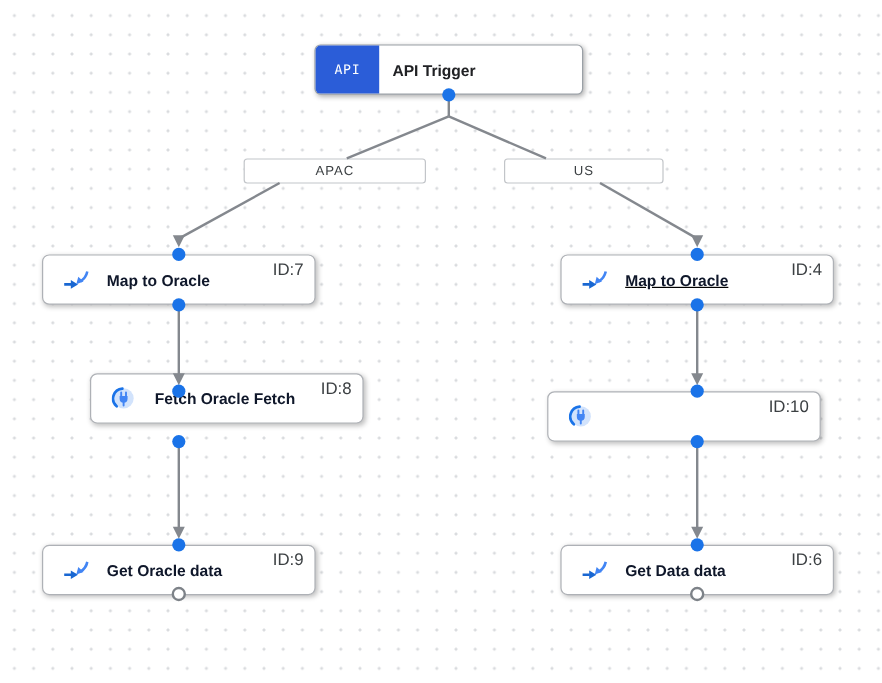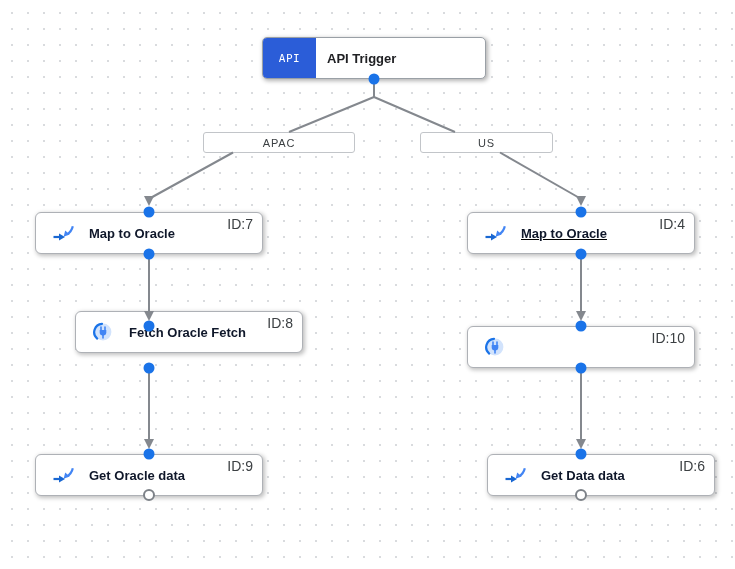--- a/index.html
+++ b/index.html
@@ -90,22 +90,22 @@
     box-shadow: 1.5px 1.5px 4px rgba(0,0,0,0.25);
     display: flex;
     align-items: center;
     padding-left: 16px;
     z-index: 2;
   }
   .pos-l1 { left: 35px;  top: 212px; }
   .pos-l2 { left: 35px;  top: 311px; margin-left: 40px; }
   .pos-l3 { left: 35px;  top: 454px; }
   .pos-r1 { left: 467px; top: 212px; text-decoration: underline; }
-  .pos-r2 { left: 467px; top: 326px; }
-  .pos-r3 { left: 487px; top: 454px; }
+  .pos-r2 { left: 456px; top: 326px; }
+  .pos-r3 { left: 467px; top: 454px; }
 
   .node-icon {
     width: 22px; height: 20px;
     margin-right: 15px;
     display: flex;
     align-items: center;
     justify-content: center;
     flex: 0 0 auto;
   }
   .node-title {

